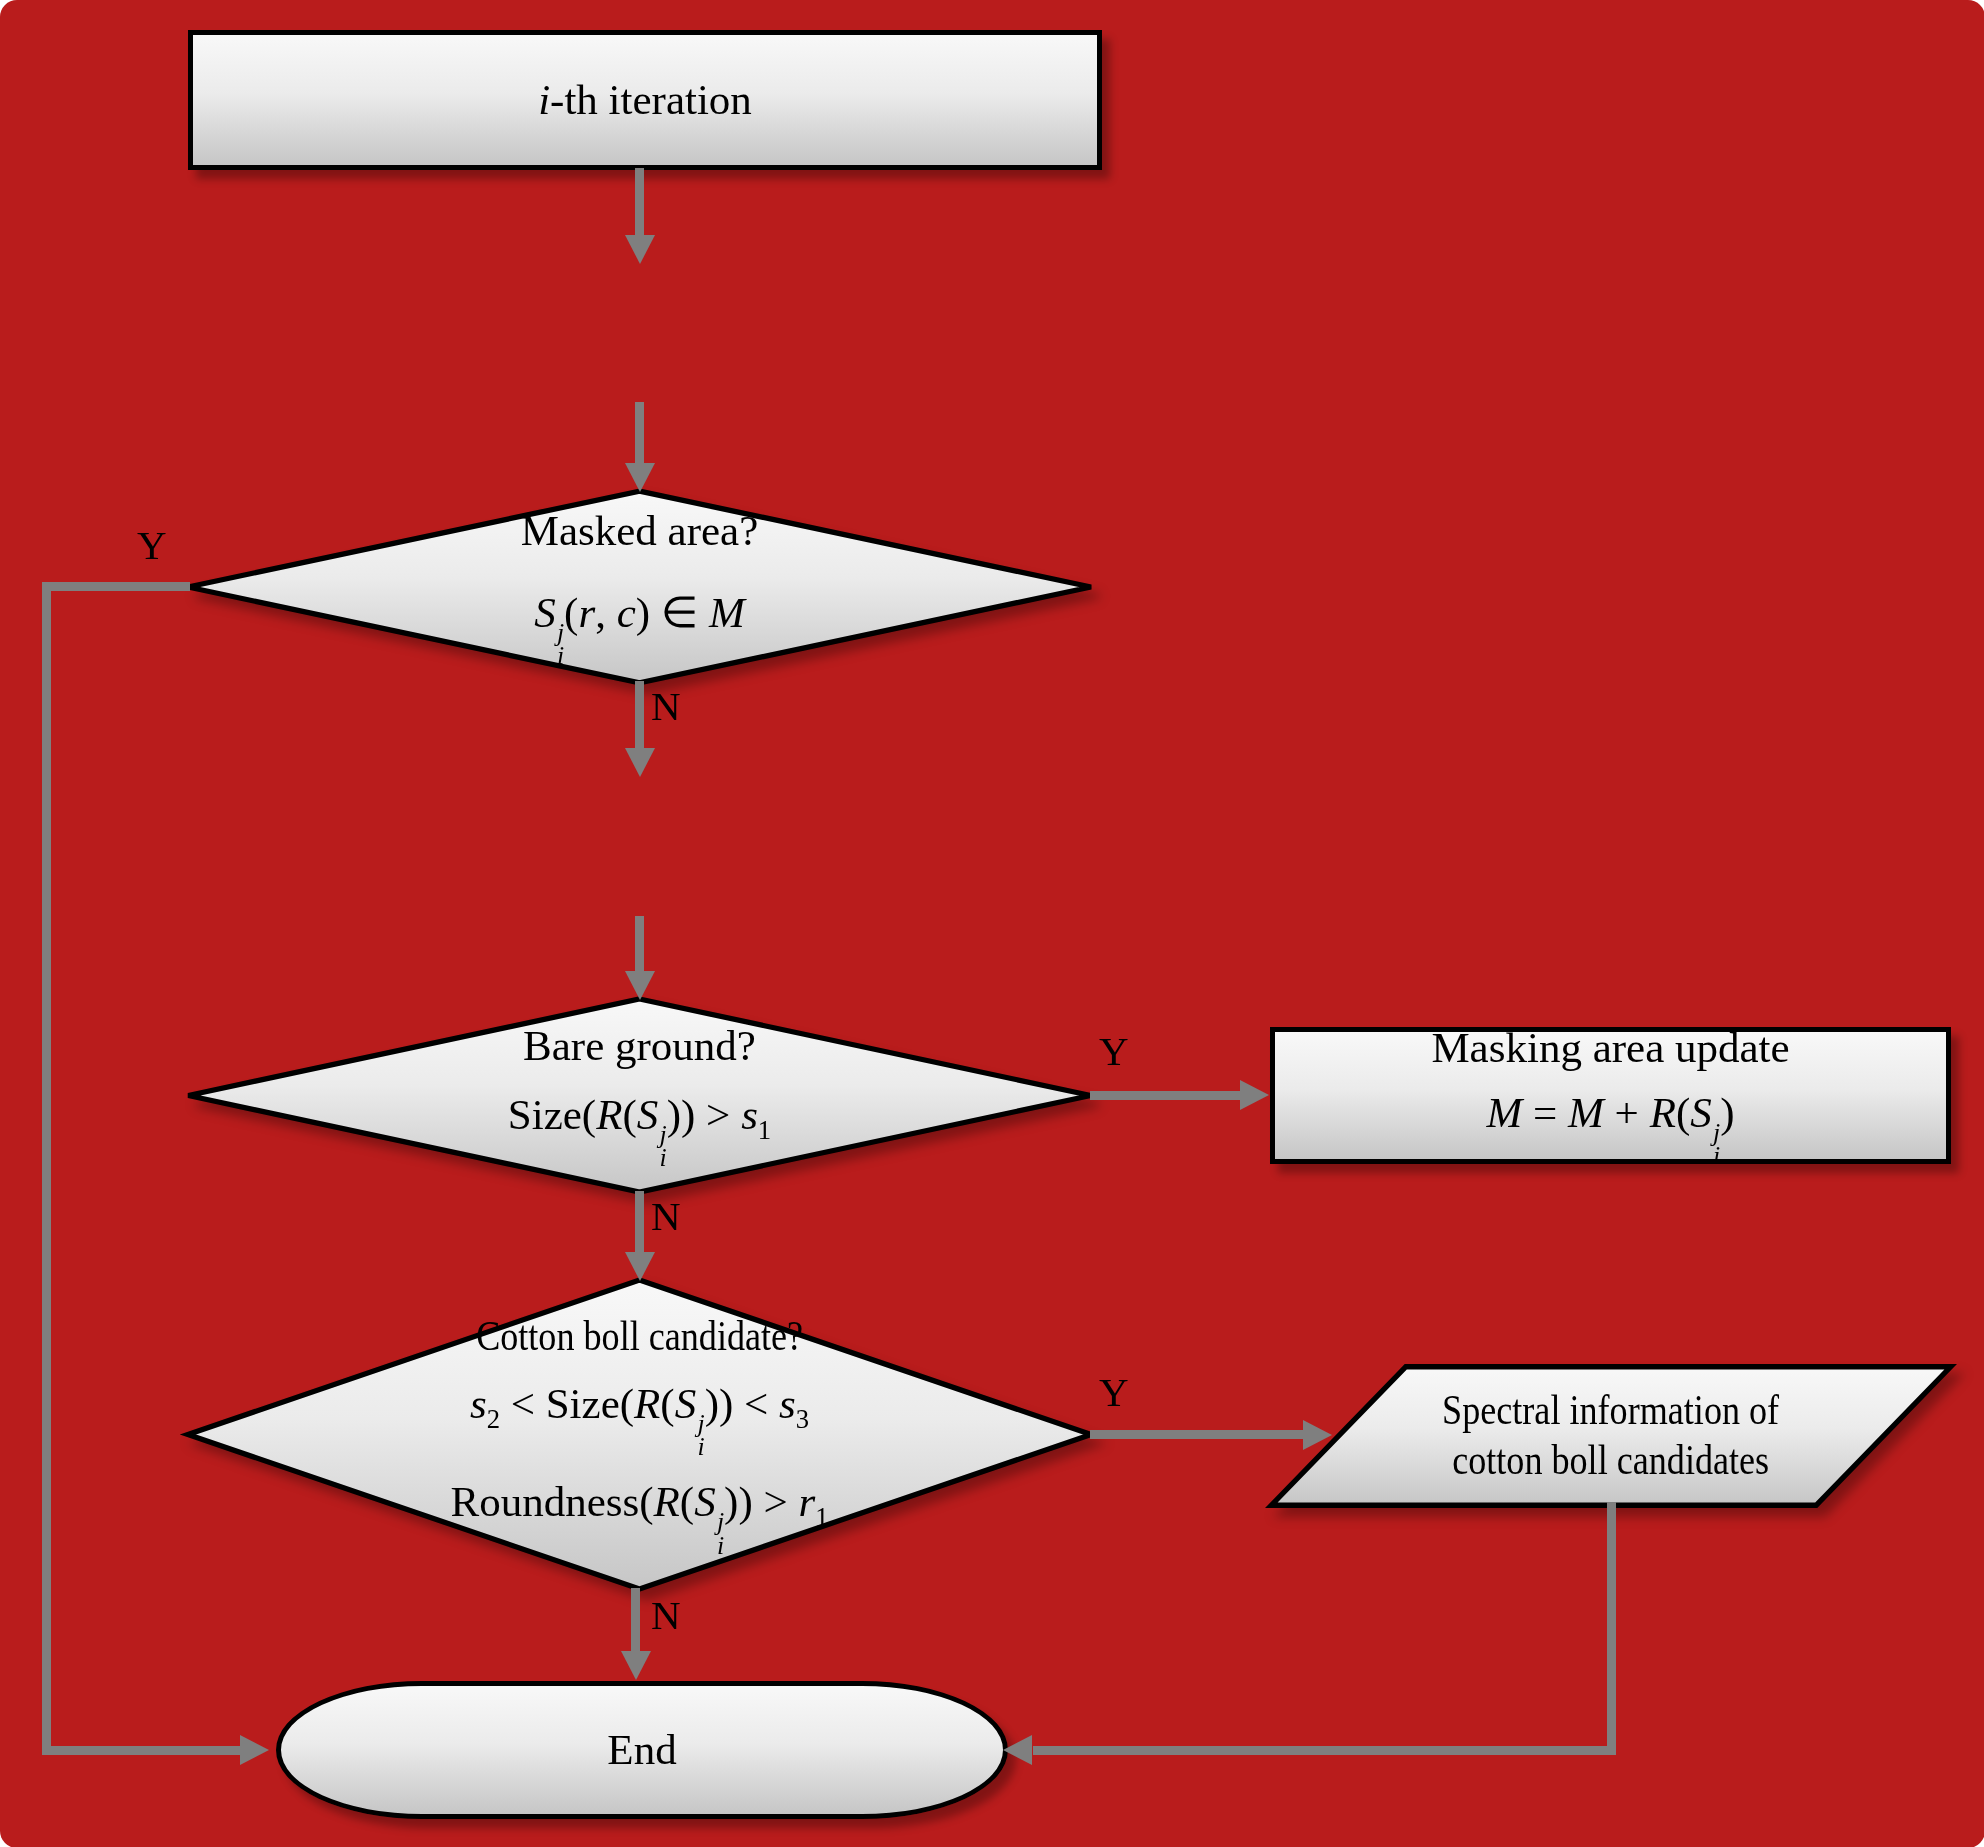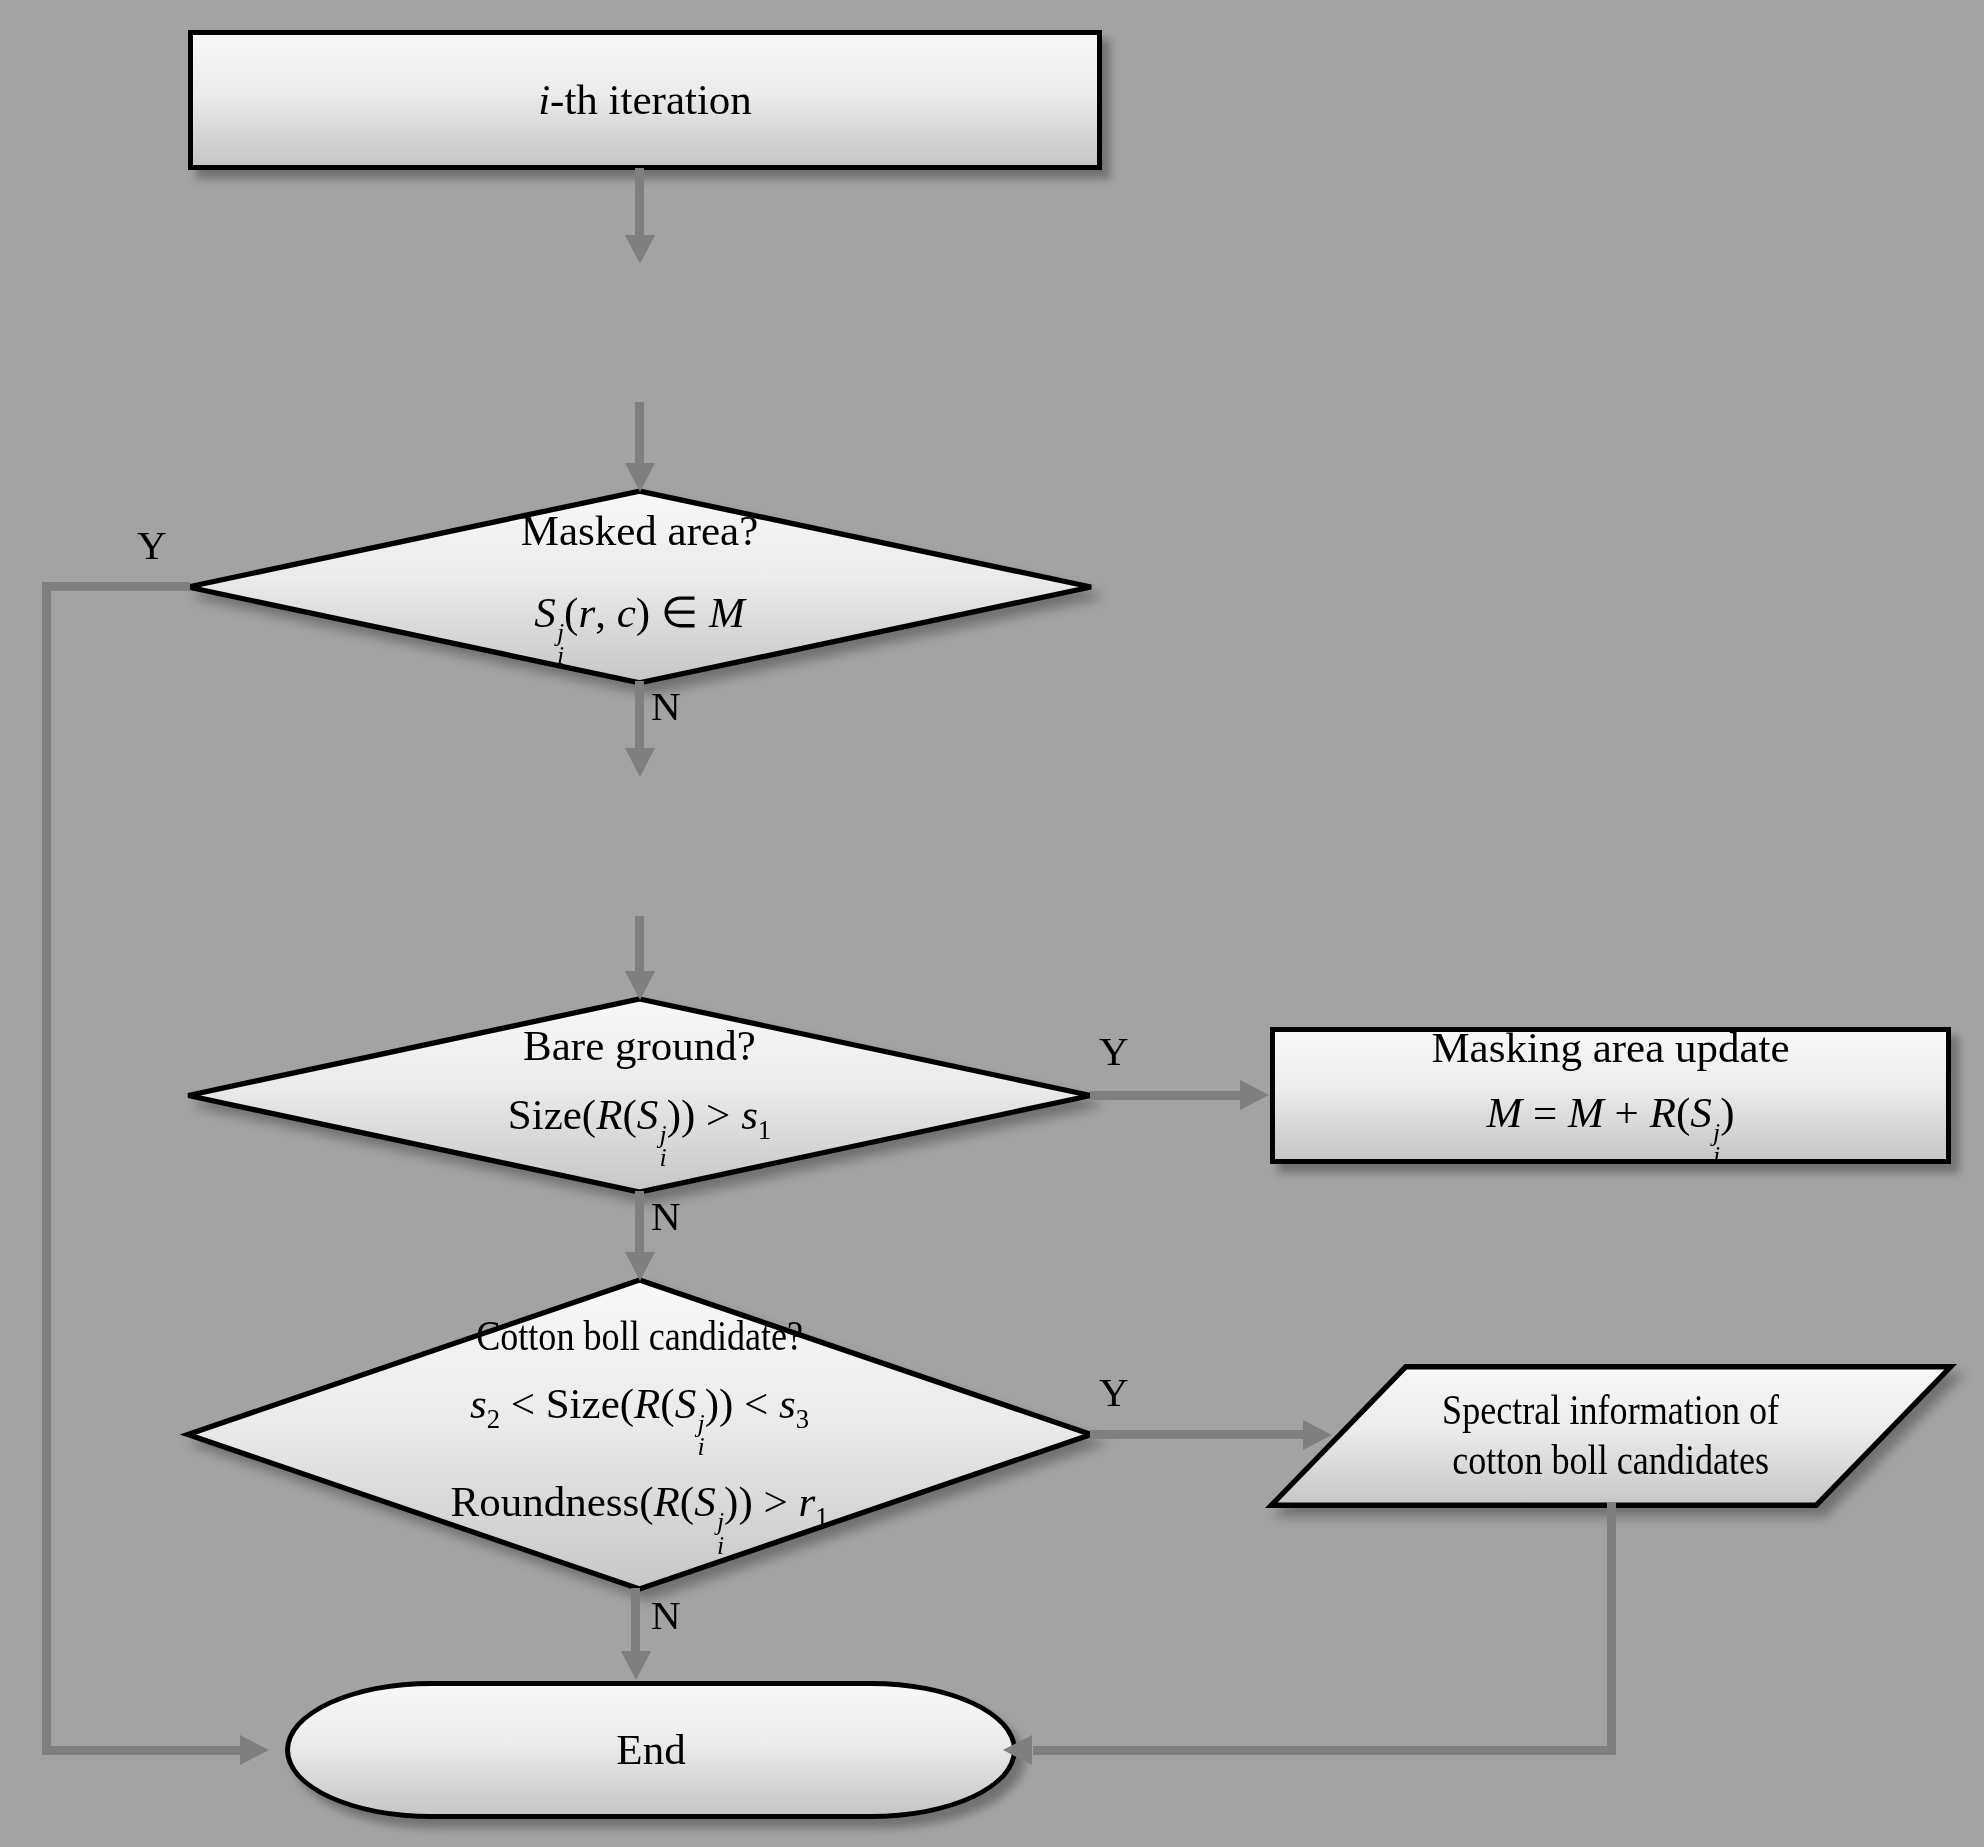--- a/index.html
+++ b/index.html
@@ -1,18 +1,18 @@
 <!DOCTYPE html>
 <html style="font-size:10.7px"><head>
 <meta charset="utf-8">
 <style>
   html,body{margin:0;padding:0;background:#ffffff;}
   .canvas{
-    position:relative;width:1985px;height:1848px;background:#a3a3a3;
-    font-family:"Liberation Serif", serif;color:#000;overflow:hidden;
+    position:relative;width:1985px;height:1848px;background:#b91c1c;
+    font-family:"Liberation Serif", serif;color:#000;overflow:hidden;border-radius:17px;
   }
   
   .node{
     position:absolute;box-sizing:border-box;border:5.3px solid #000;
     background:linear-gradient(180deg,#f8f8f8 0%,#ebebeb 45%,#c6c6c6 100%);
     box-shadow:8px 9.3px 8px rgba(0,0,0,0.30);
     display:flex;align-items:center;justify-content:center;text-align:center;
   }
   .terminator{border-radius:146px / 69px;}
   .shape-svg{position:absolute;overflow:visible;filter:drop-shadow(8px 9.3px 5.3px rgba(0,0,0,0.30));}
@@ -107,21 +107,21 @@
   </div>
 
   <svg class="shape-svg" style="left:1266px;top:1364px;" width="690" height="144" viewBox="0 0 1036 216">
     <polygon points="210,4 1028,4 826,212 8,212"></polygon>
   </svg>
   <div class="ntext" style="left:1270px;top:1367px;width:681px;height:136px;gap:1px;">
     <span class="t cond">Spectral information of</span>
     <span class="t cond">cotton boll candidates</span>
   </div>
 
-  <div class="node terminator" style="left:285px;top:1681px;width:732px;height:138px;">
+  <div class="node terminator" style="left:276px;top:1681px;width:732px;height:138px;">
     <span class="t">End</span>
   </div>
 
   <div class="cline" style="left:635px;top:168px;width:8.7px;height:68px;"></div>
   <div class="ah down" style="left:625px;top:235px;"></div>
 
   <div class="cline" style="left:635px;top:402px;width:8.7px;height:63px;"></div>
   <div class="ah down" style="left:625px;top:463px;"></div>
 
   <div class="cline" style="left:635px;top:681px;width:8.7px;height:68px;"></div>

